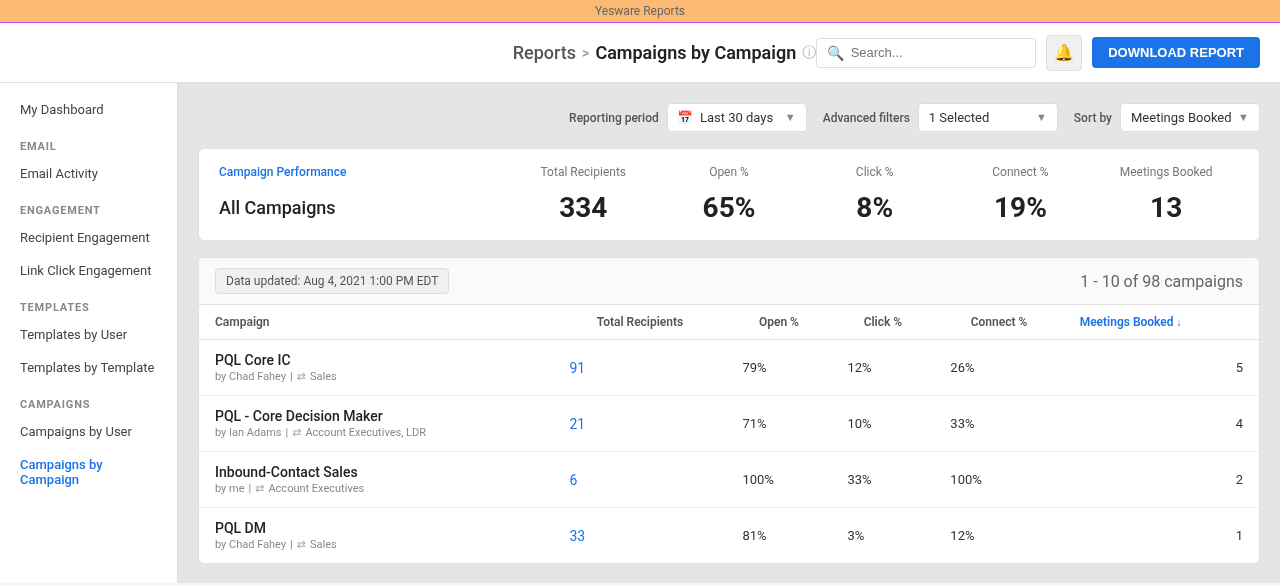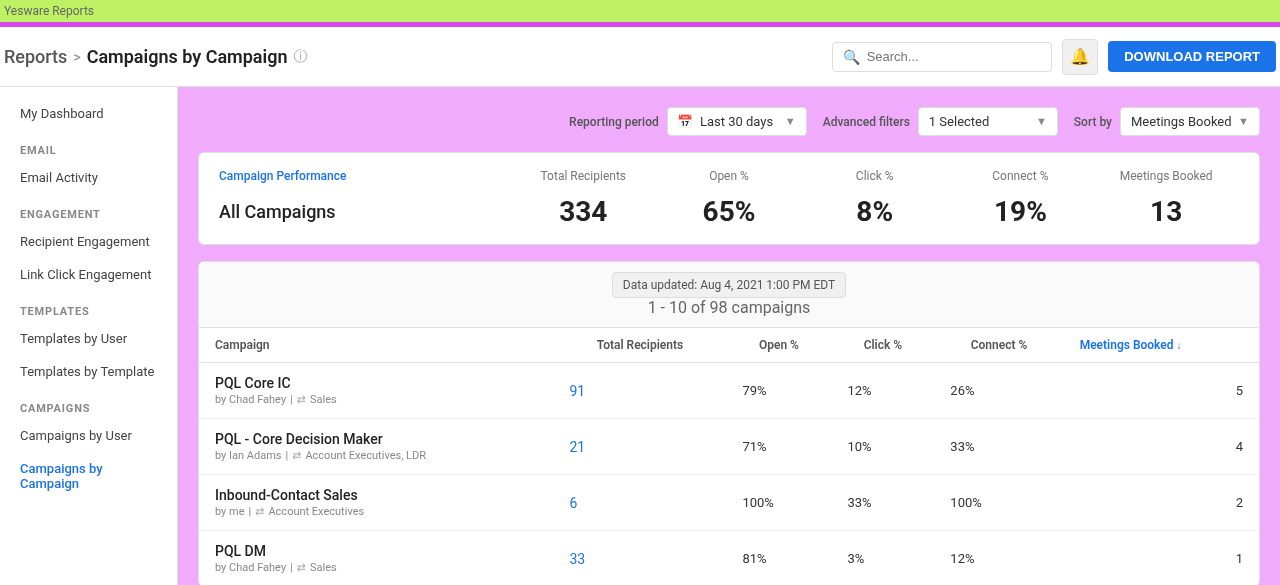--- a/index.html
+++ b/index.html
@@ -1,32 +1,33 @@
 <!DOCTYPE html>
 <html><head>
   <meta charset="utf-8">
   <style>
     * { box-sizing: border-box; margin: 0; padding: 0; }
     body { font-family: -apple-system, BlinkMacSystemFont, 'Segoe UI', Roboto, sans-serif; background: #f5f6fa; color: #333; font-size: 14px; }
 
     .top-bar {
-      background: #bef264;
-      border-bottom: 5px solid #d946ef;
+      background: #fdba74;
+      border-bottom: 1px solid #d946ef;
+      text-align: center;
       font-size: 12px;
       color: #666;
       padding: 4px;
     }
 
     .header {
       background: #fff;
       border-bottom: 1px solid #e0e0e0;
       display: flex;
       align-items: center;
-      justify-content: space-between;
-      padding: 10px 4px;
+      justify-content: flex-end;
+      padding: 10px 20px;
       height: 60px;
     }
 
     .header-left {
       display: flex;
       align-items: center;
       gap: 6px;
       font-size: 18px;
       font-weight: 500;
     }
@@ -139,21 +140,21 @@
       font-weight: 700;
       color: #888;
       letter-spacing: 0.8px;
       text-transform: uppercase;
     }
 
     .main {
       flex: 1;
       padding: 20px;
       overflow-y: auto;
-      background: #f0abfc;
+      background: #e5e5e5;
     }
 
     .filters-row {
       display: flex;
       align-items: center;
       justify-content: flex-end;
       gap: 16px;
       margin-bottom: 16px;
     }
 
@@ -248,21 +249,20 @@
       overflow: hidden;
     }
 
     .table-meta-bar {
       display: flex;
       align-items: center;
       justify-content: space-between;
       padding: 10px 16px;
       border-bottom: 1px solid #e0e0e0;
       background: #fafafa;
-      flex-direction: column;
     }
 
     .table-updated {
       font-size: 12px;
       color: #555;
       background: #f0f0f0;
       border: 1px solid #ddd;
       padding: 5px 10px;
       border-radius: 4px;
     }

